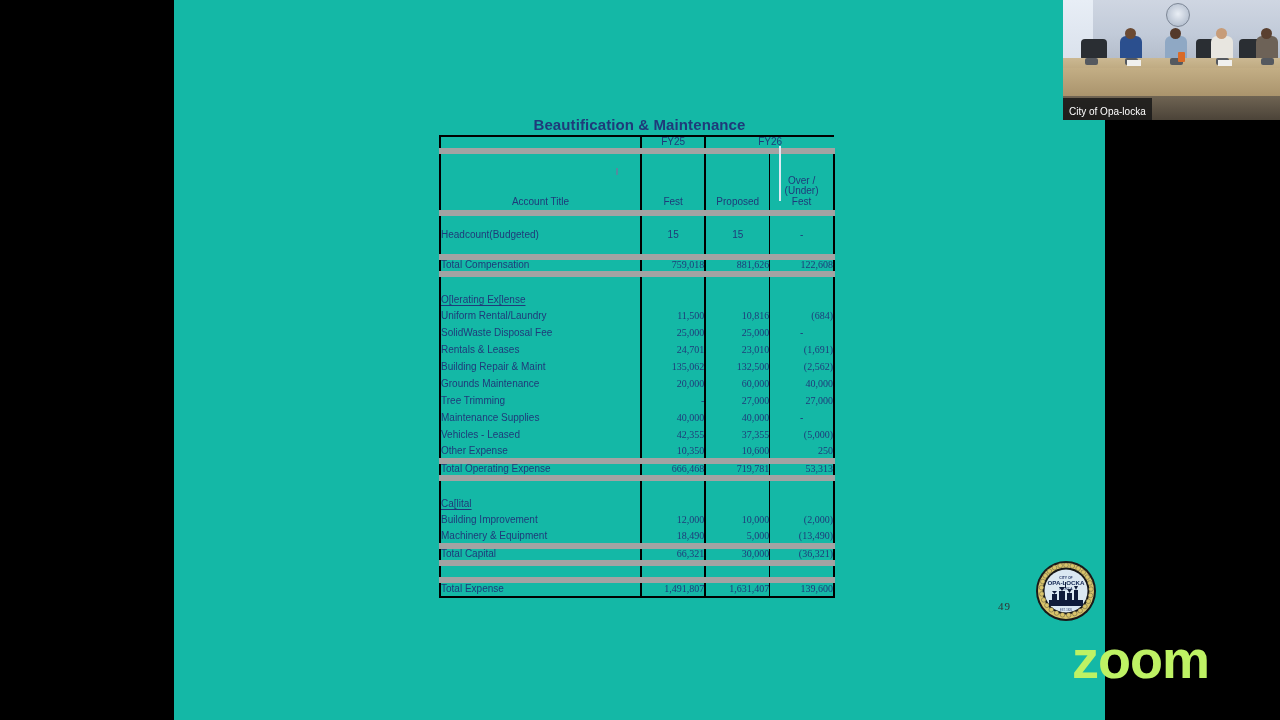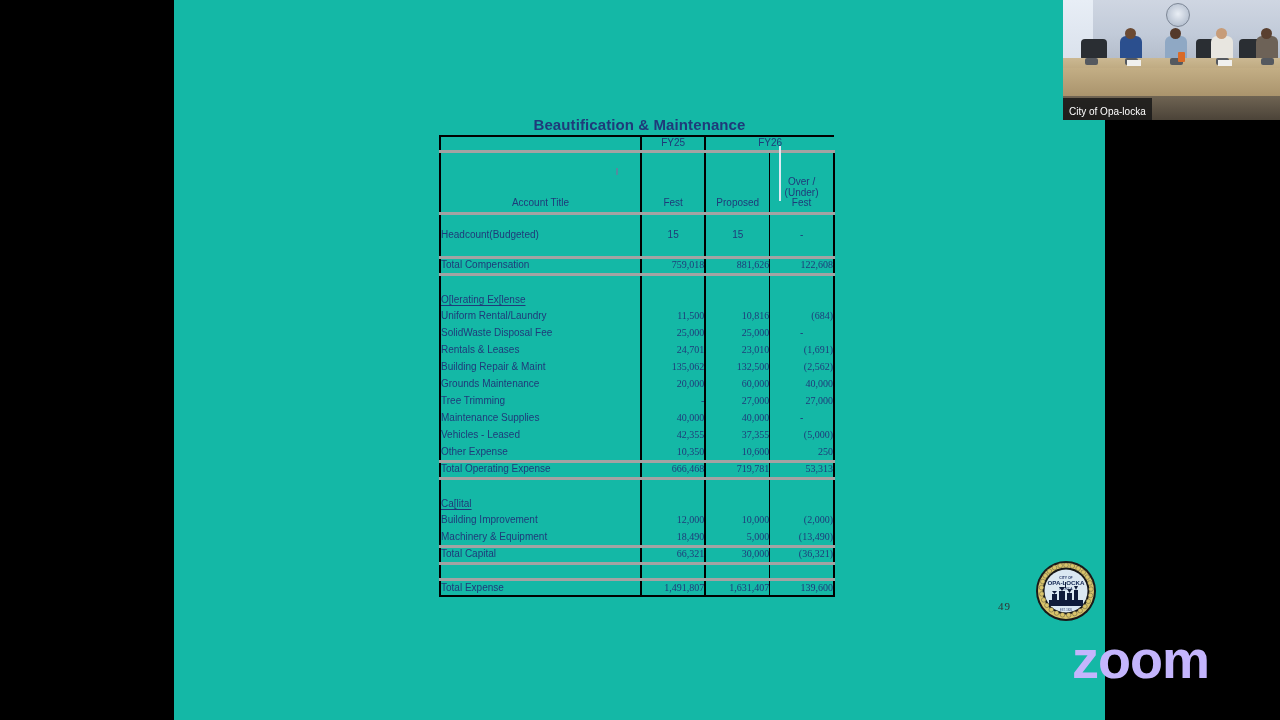--- a/index.html
+++ b/index.html
@@ -80,21 +80,21 @@
   .ctr {
     text-align: center;
     font-family: "Liberation Sans", sans-serif;
     font-size: 10.5px;
   }
 
   
   .bd-out-l { border-left: 2px solid #000; }
   .bd-out-r { border-right: 2px solid #000; }
   .bd-t2    { border-top: 2px solid #000; }
-  .bd-b     { border-bottom: 3px solid #a3a3a3; }
+  .bd-b     { border-bottom: 6px solid #a3a3a3; }
   .bd-b2    { border-bottom: 2px solid #000; }
   .bd-l     { border-left: 1px solid #000; }
   .bd-l2    { border-left: 2px solid #000; }
 
   .row-h-fy      { height: 15px; }
   .row-h-head    { height: 62px; }
   .row-h-hc      { height: 44px; padding-left: 32px; }
   .row-h-tot     { height: 17px; }
   .row-h-blank   { height: 18px; }
   .row-h-sect    { height: 16px; }
@@ -223,21 +223,21 @@
   }
 
   
   #zoom-watermark {
     position: absolute;
     left: 1072px;
     top: 632px;
     font-family: "Liberation Sans", sans-serif;
     font-size: 54px;
     font-weight: bold;
-    color: #c4b5fd;
+    color: #bef264;
     letter-spacing: -1px;
     line-height: 1;
   }
 </style>
 </head>
 <body>
 
 <div id="screen">
 
   <div id="slide">

